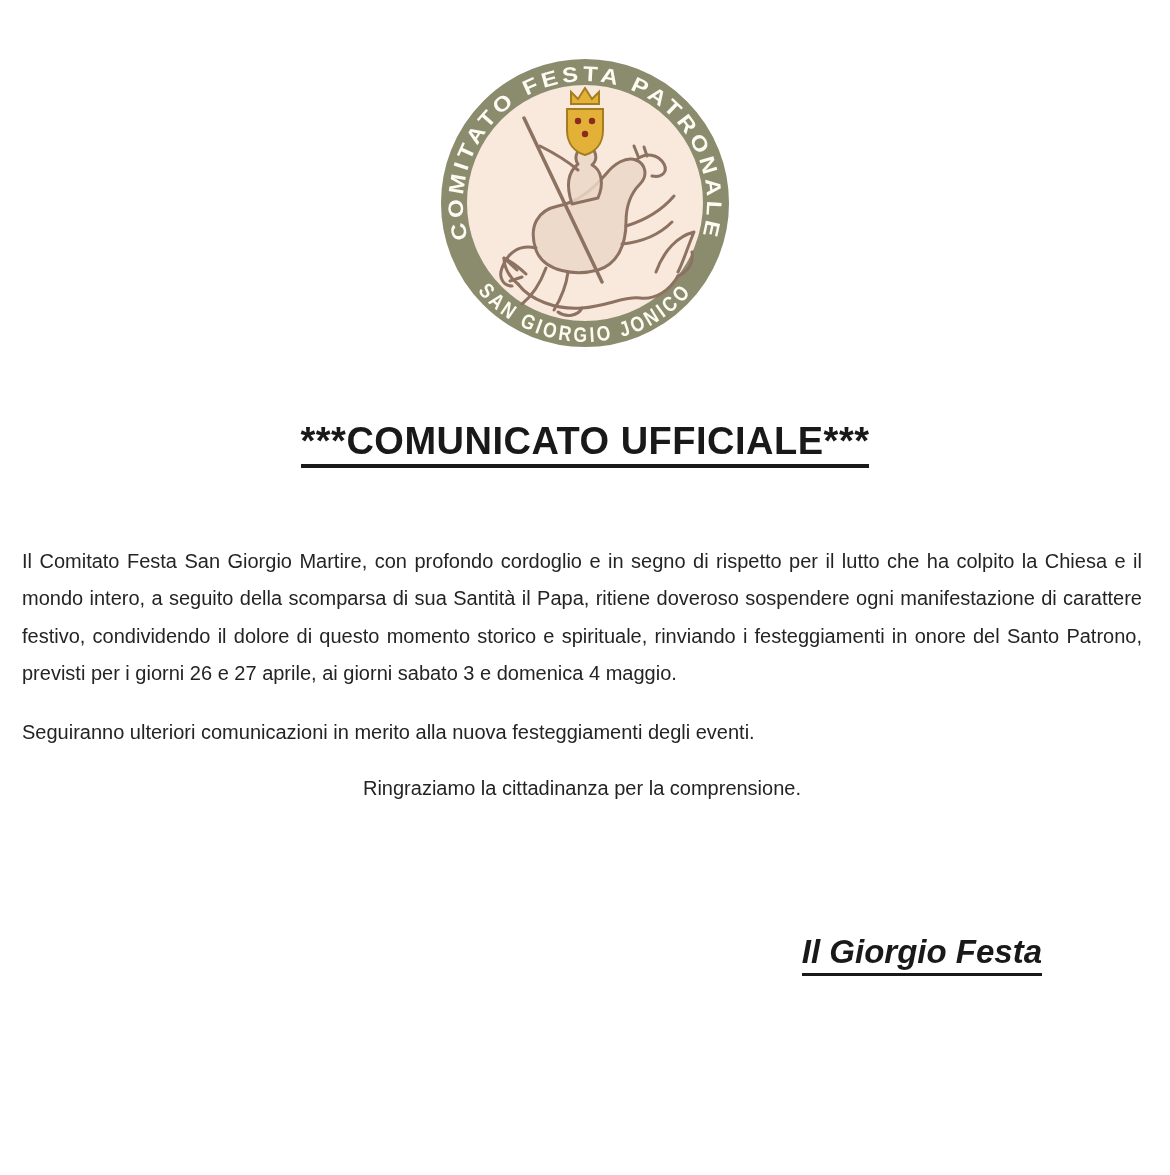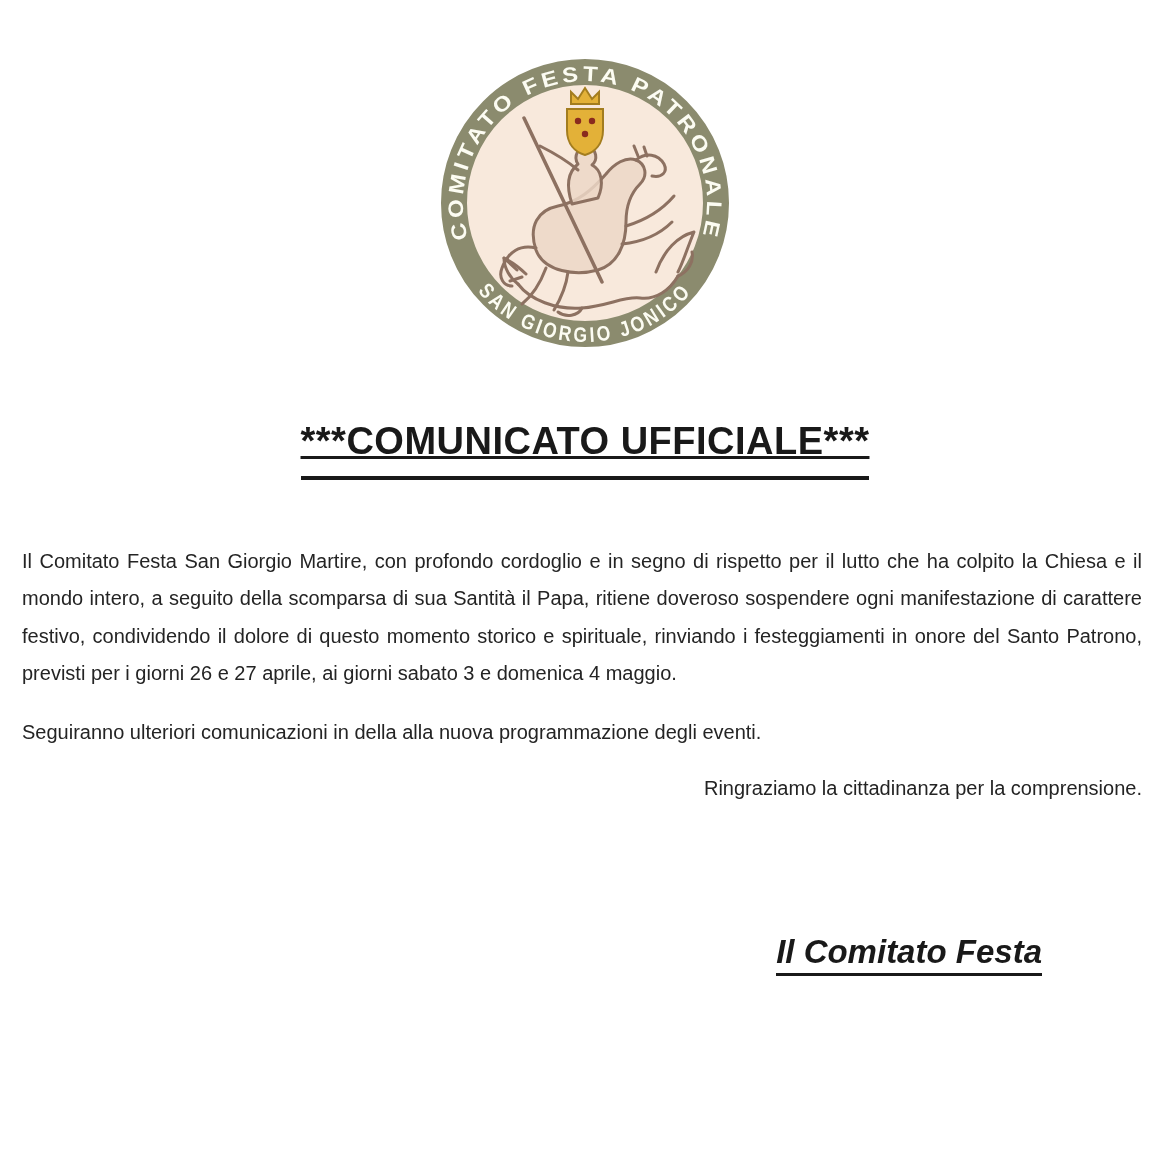--- a/index.html
+++ b/index.html
@@ -25,35 +25,34 @@
   .doc-title {
     margin: 72px 0 0 0;
     text-align: center;
     font-size: 38px;
     font-weight: 700;
     color: #191919;
     letter-spacing: 0.5px;
   }
   .doc-title .underlined {
     border-bottom: 4px solid #191919;
-    padding-bottom: 14px;
-    text-decoration: underline;
+    padding-bottom: 2px;
   }
   .content {
     padding: 0 28px 0 22px;
   }
   .body-par {
     font-size: 20px;
     line-height: 37.4px;
     text-align: justify;
     margin: 0;
   }
   .par-1 { margin-top: 80px; }
   .par-2 { margin-top: 21px; text-align: left; }
-  .par-3 { margin-top: 19px; text-align: right; }
+  .par-3 { margin-top: 19px; text-align: center; }
   .signature-row {
     margin-top: 126px;
     text-align: right;
     padding-right: 128px;
     font-size: 33px;
     font-weight: 700;
     font-style: italic;
     color: #191919;
   }
   .signature-row .underlined {
@@ -126,21 +125,21 @@
       </text>
     </svg>
   </div>
 
   <h1 class="doc-title">
     <span class="underlined">***COMUNICATO UFFICIALE***</span>
   </h1>
 
   <div class="content">
     <p class="body-par par-1">Il Comitato Festa San Giorgio Martire, con profondo cordoglio e in segno di rispetto per il lutto che ha colpito la Chiesa e il mondo intero, a seguito della scomparsa di sua Santità il Papa, ritiene doveroso sospendere ogni manifestazione di carattere festivo, condividendo il dolore di questo momento storico e spirituale, rinviando i festeggiamenti in onore del Santo Patrono, previsti per i giorni 26 e 27 aprile, ai giorni sabato 3 e domenica 4 maggio.</p>
-    <p class="body-par par-2">Seguiranno ulteriori comunicazioni in della alla nuova programmazione degli eventi.</p>
+    <p class="body-par par-2">Seguiranno ulteriori comunicazioni in merito alla nuova festeggiamenti degli eventi.</p>
     <p class="body-par par-3">Ringraziamo la cittadinanza per la comprensione.</p>
   </div>
 
   <div class="signature-row">
-    <span class="underlined">Il Comitato Festa</span>
+    <span class="underlined">Il Giorgio Festa</span>
   </div>
 
 </div>
 
 </body></html>

